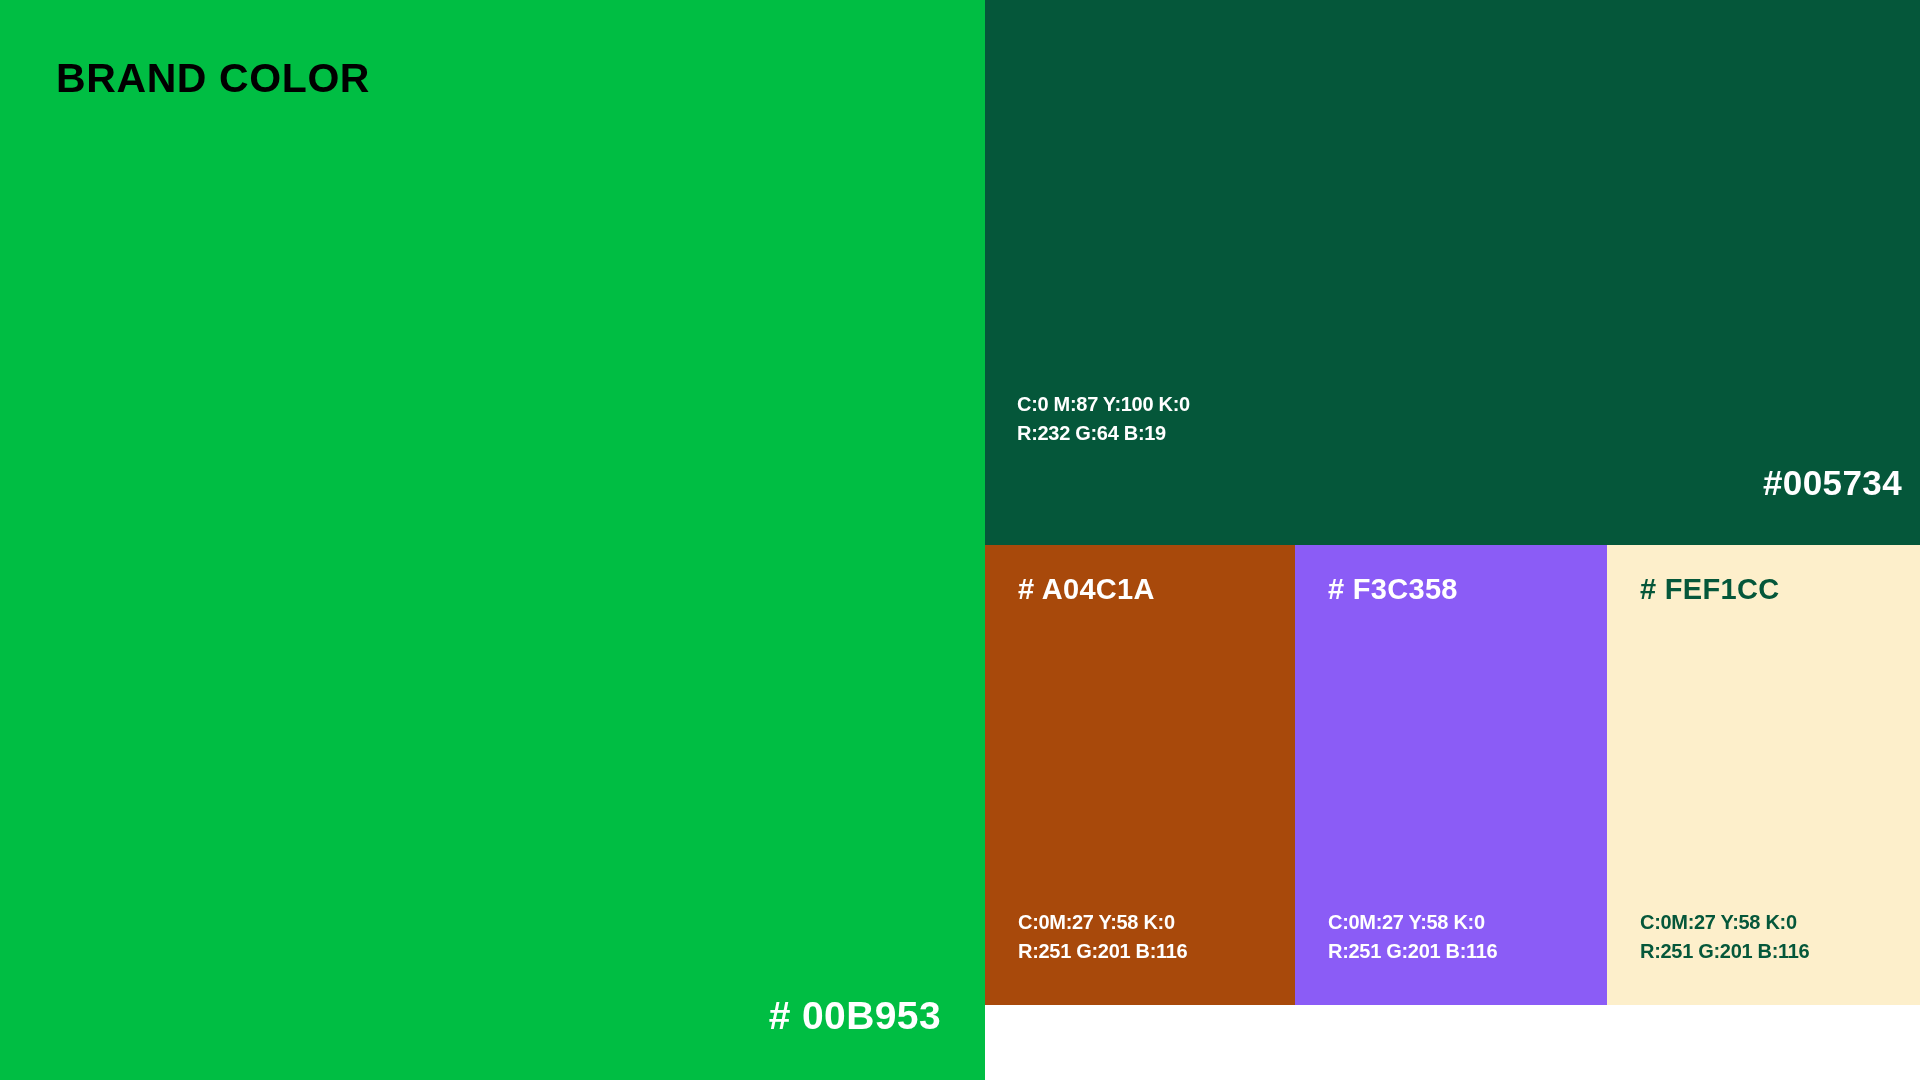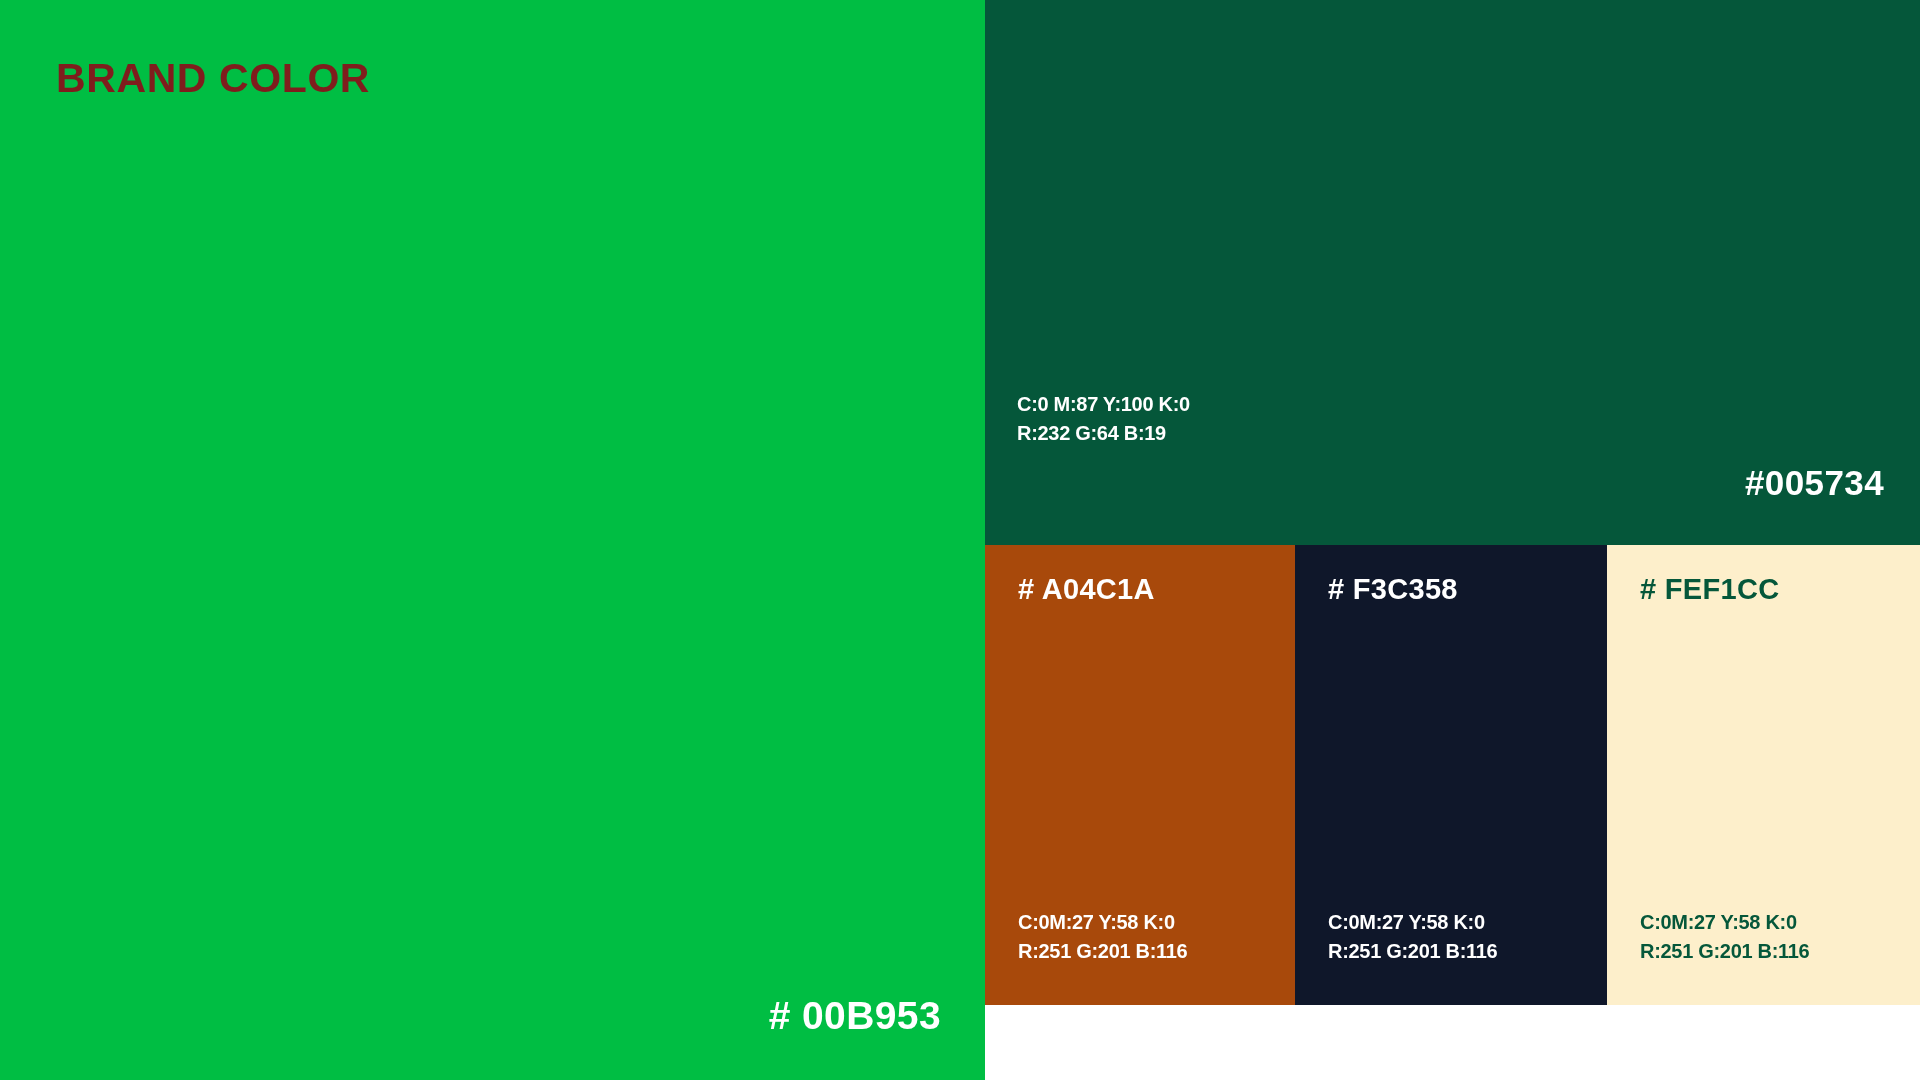--- a/index.html
+++ b/index.html
@@ -29,21 +29,21 @@
     background: #00BE43;
   }
 
   .board-title {
     position: absolute;
     left: 56px;
     top: 55px;
     font-size: 41px;
     font-weight: bold;
     letter-spacing: 0.6px;
-    color: #7f1d1d;
+    color: #000000;
     white-space: nowrap;
   }
 
   .primary-specs {
     position: absolute;
     left: 56px;
     bottom: 52px;
     font-size: 20px;
     font-weight: bold;
     line-height: 1.42;
@@ -81,21 +81,21 @@
     font-size: 20px;
     font-weight: bold;
     line-height: 1.42;
     color: #ffffff;
     letter-spacing: -0.3px;
     white-space: nowrap;
   }
 
   .secondary-hex {
     position: absolute;
-    right: 36px;
+    right: 18px;
     bottom: 42px;
     font-size: 35px;
     font-weight: bold;
     color: #ffffff;
     letter-spacing: 0.4px;
     white-space: nowrap;
   }
 
   
   .accent-row {
@@ -106,21 +106,21 @@
     height: 535px;
   }
 
   .accent {
     position: absolute;
     top: 0;
     height: 460px;
   }
 
   .accent-1 { left: 0px;   width: 310px; background: #A8490B; }
-  .accent-2 { left: 310px; width: 312px; background: #0f172a; }
+  .accent-2 { left: 310px; width: 312px; background: #8b5cf6; }
   .accent-3 { left: 622px; width: 313px; background: #FDEFCB; }
 
   .accent-hex {
     position: absolute;
     left: 33px;
     top: 28px;
     font-size: 29px;
     font-weight: bold;
     letter-spacing: 0.3px;
     white-space: nowrap;

